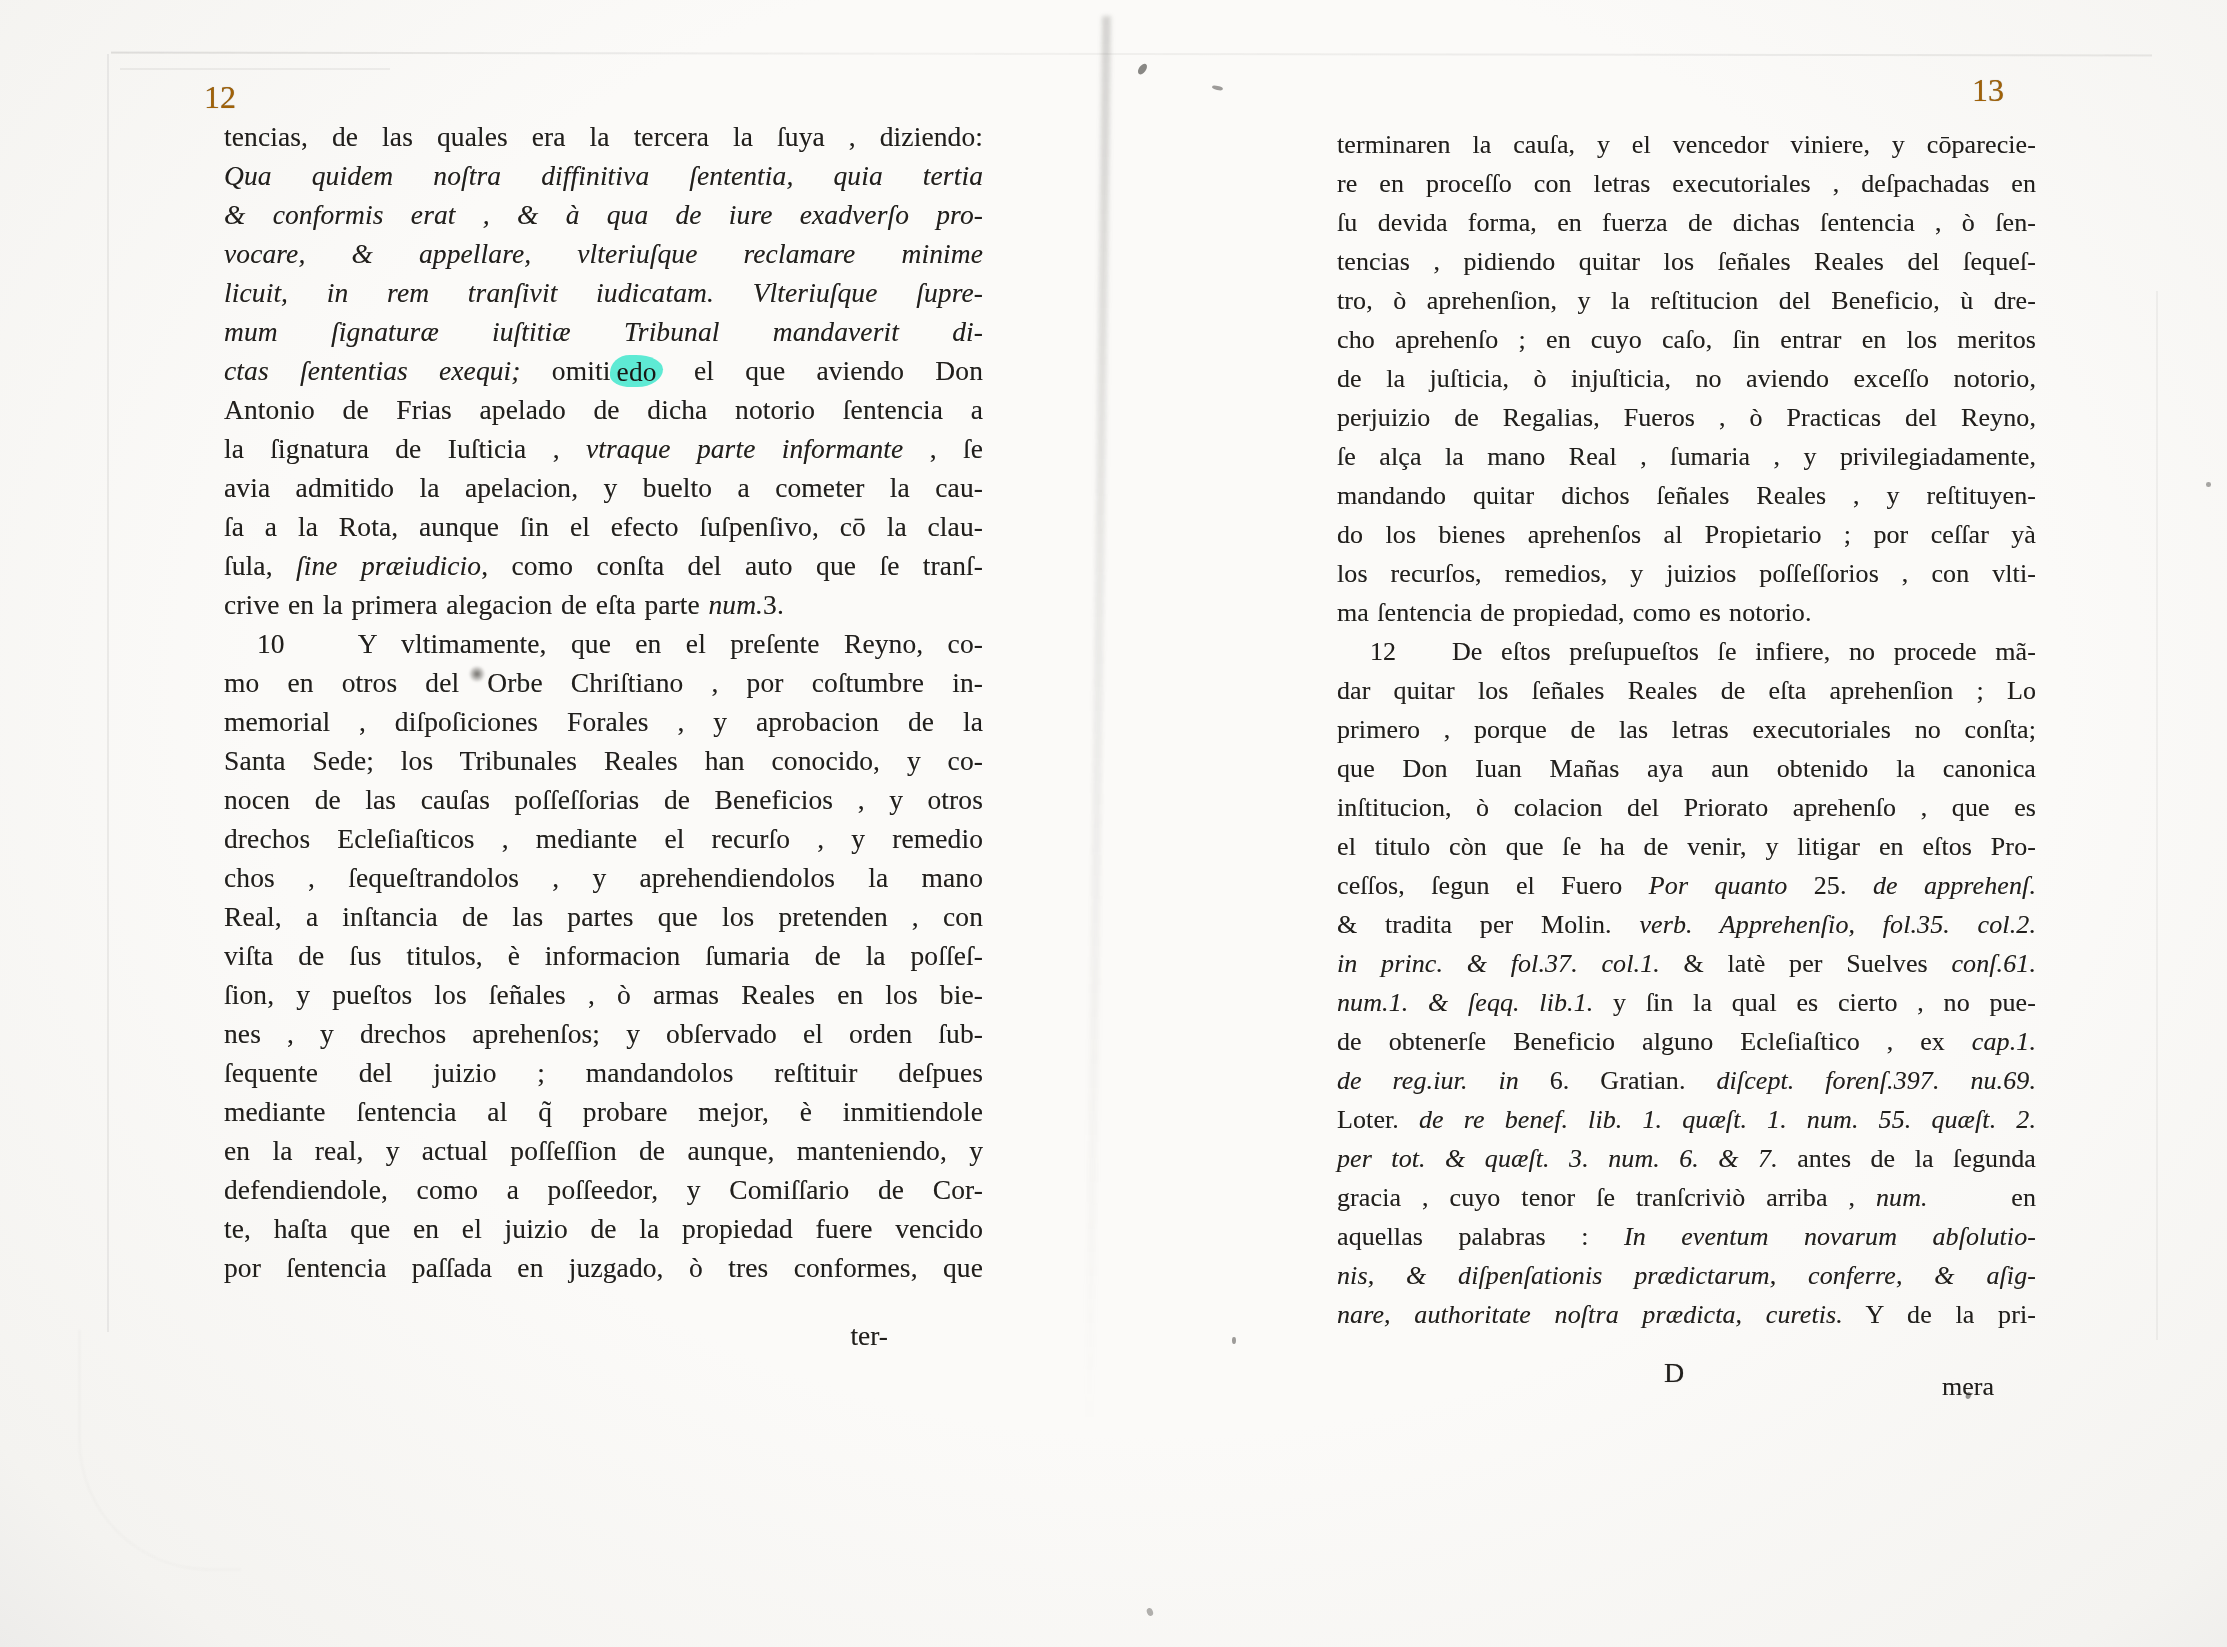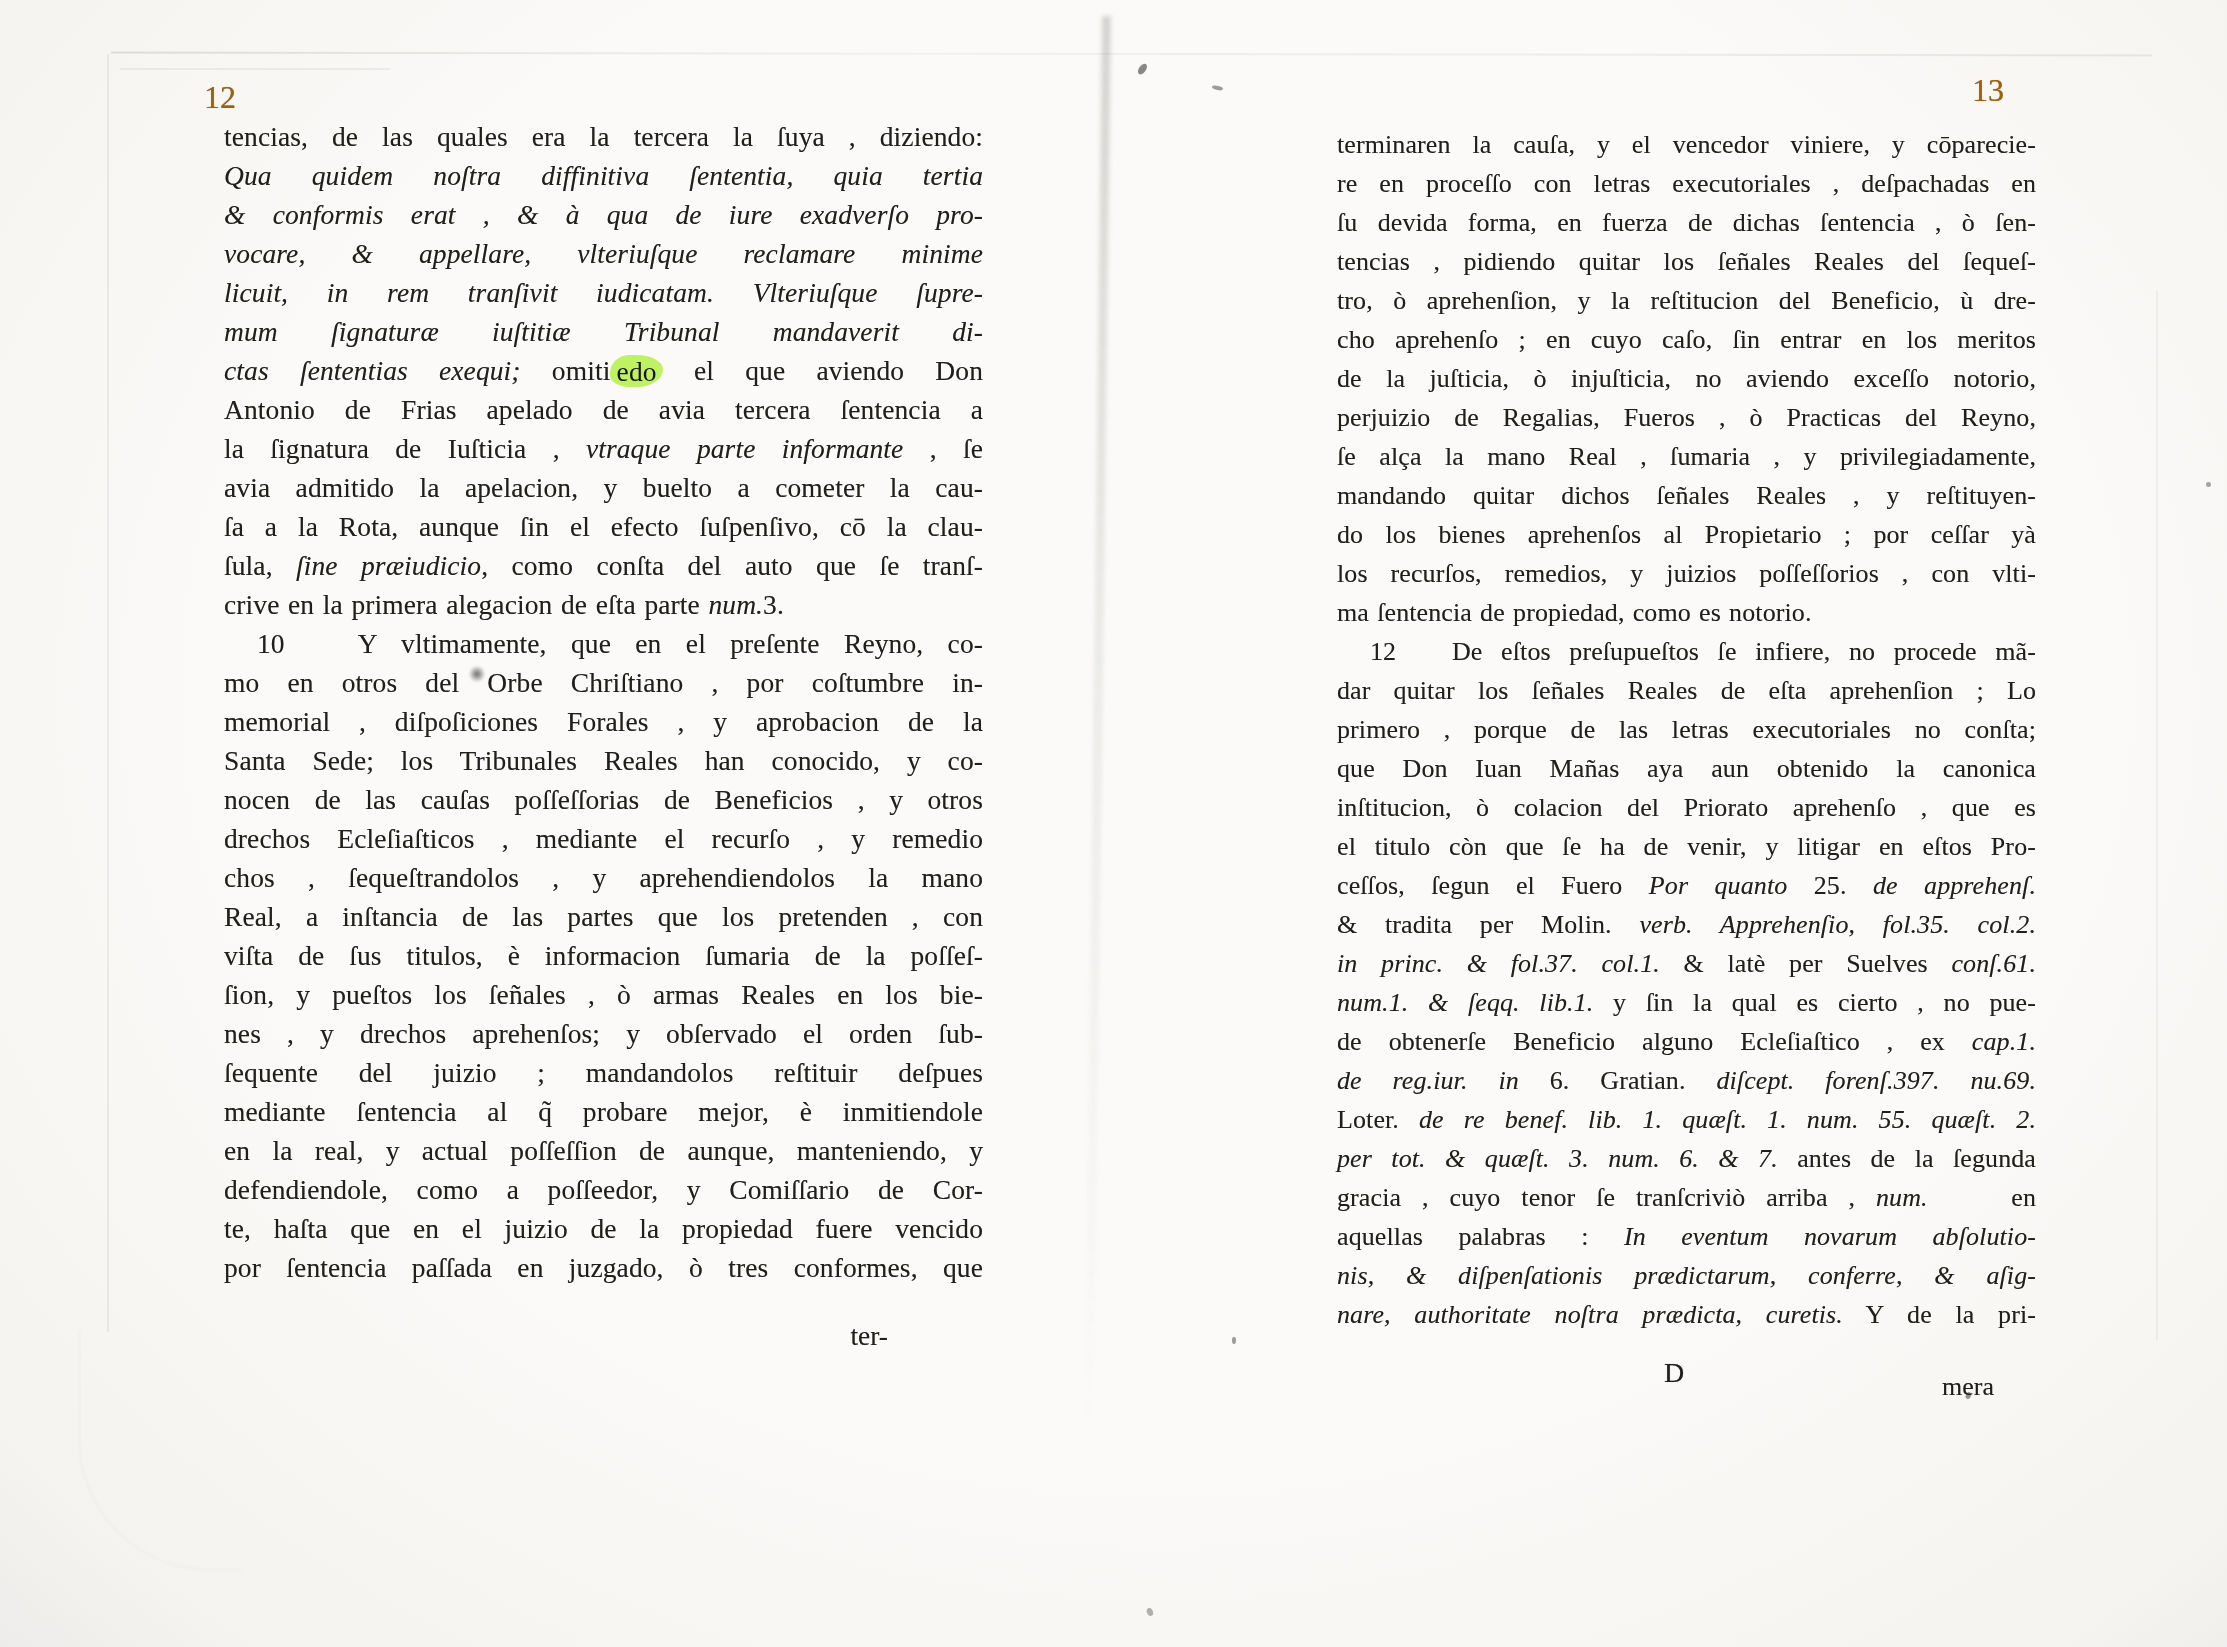--- a/index.html
+++ b/index.html
@@ -19,21 +19,21 @@
     line-height:39px;height:39px;
     text-align:justify;text-align-last:justify;
     letter-spacing:0.1px;word-spacing:1.6px;
     text-shadow:0 0 0.6px rgba(30,28,24,.38);
     white-space:normal;
   }
   .line.nj{text-align:left;text-align-last:left;}
   .line.ind{padding-left:33px;}
   .line span.i{font-style:italic;}
   .line span.b{
-    background:#bef264;color:#181613;
+    background:#5eead4;color:#181613;
     border-radius:42% 58% 55% 45% / 62% 50% 62% 40%;
     padding:0.5px 6.2px;text-shadow:none;
   }
   
   .pagenum{
     position:absolute;font-size:32px;line-height:32px;
     color:#a16207;text-shadow:0 0 0.7px rgba(20,18,15,.55);
   }
   #pagenum-left{left:204px;top:81px;}
   #pagenum-right{left:1972px;top:74px;}
@@ -103,21 +103,21 @@
 <span id="pagenum-right" class="pagenum">13</span>
 
 <div id="left-block" class="text-block">
     <div class="line"><span class="r">tencias, de las quales era la tercera la ſuya , diziendo:</span></div>
     <div class="line"><span class="i">Qua quidem noſtra diffinitiva ſententia, quia tertia</span></div>
     <div class="line"><span class="i">&amp; conformis erat , &amp; à qua de iure exadverſo pro-</span></div>
     <div class="line"><span class="i">vocare, &amp; appellare, vlteriuſque reclamare minime</span></div>
     <div class="line"><span class="i">licuit, in rem tranſivit iudicatam. Vlteriuſque ſupre-</span></div>
     <div class="line"><span class="i">mum ſignaturæ iuſtitiæ Tribunal mandaverit di-</span></div>
     <div class="line"><span class="i">ctas ſententias exequi;</span><span class="r"> omiti</span><span class="b">edo</span><span class="r"> el que aviendo Don</span></div>
-    <div class="line"><span class="r">Antonio de Frias apelado de avia tercera ſentencia a</span></div>
+    <div class="line"><span class="r">Antonio de Frias apelado de dicha notorio ſentencia a</span></div>
     <div class="line"><span class="r">la ſignatura de Iuſticia , </span><span class="i">vtraque parte informante</span><span class="r"> , ſe</span></div>
     <div class="line"><span class="r">avia admitido la apelacion, y buelto a cometer la cau-</span></div>
     <div class="line"><span class="r">ſa a la Rota, aunque ſin el efecto ſuſpenſivo, cō la clau-</span></div>
     <div class="line"><span class="r">ſula, </span><span class="i">ſine præiudicio</span><span class="r">, como conſta del auto que ſe tranſ-</span></div>
     <div class="line nj"><span class="r">crive en la primera alegacion de eſta parte </span><span class="i">num.</span><span class="r">3.</span></div>
     <div class="line ind"><span class="r">10&nbsp;&nbsp;&nbsp;Y vltimamente, que en el preſente Reyno, co-</span></div>
     <div class="line"><span class="r">mo en otros del Orbe Chriſtiano , por coſtumbre in-</span></div>
     <div class="line"><span class="r">memorial , diſpoſiciones Forales , y aprobacion de la</span></div>
     <div class="line"><span class="r">Santa Sede; los Tribunales Reales han conocido, y co-</span></div>
     <div class="line"><span class="r">nocen de las cauſas poſſeſſorias de Beneficios , y otros</span></div>

